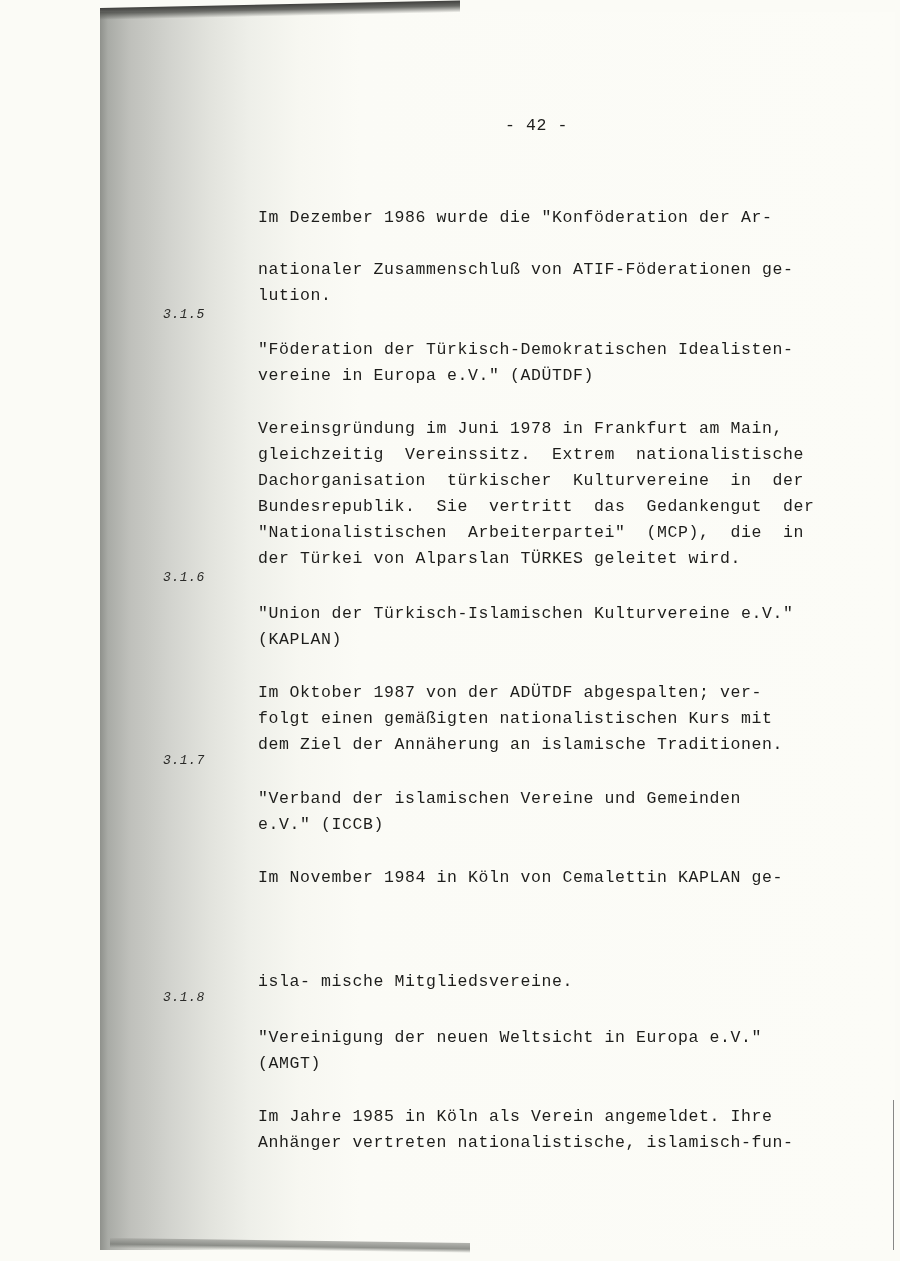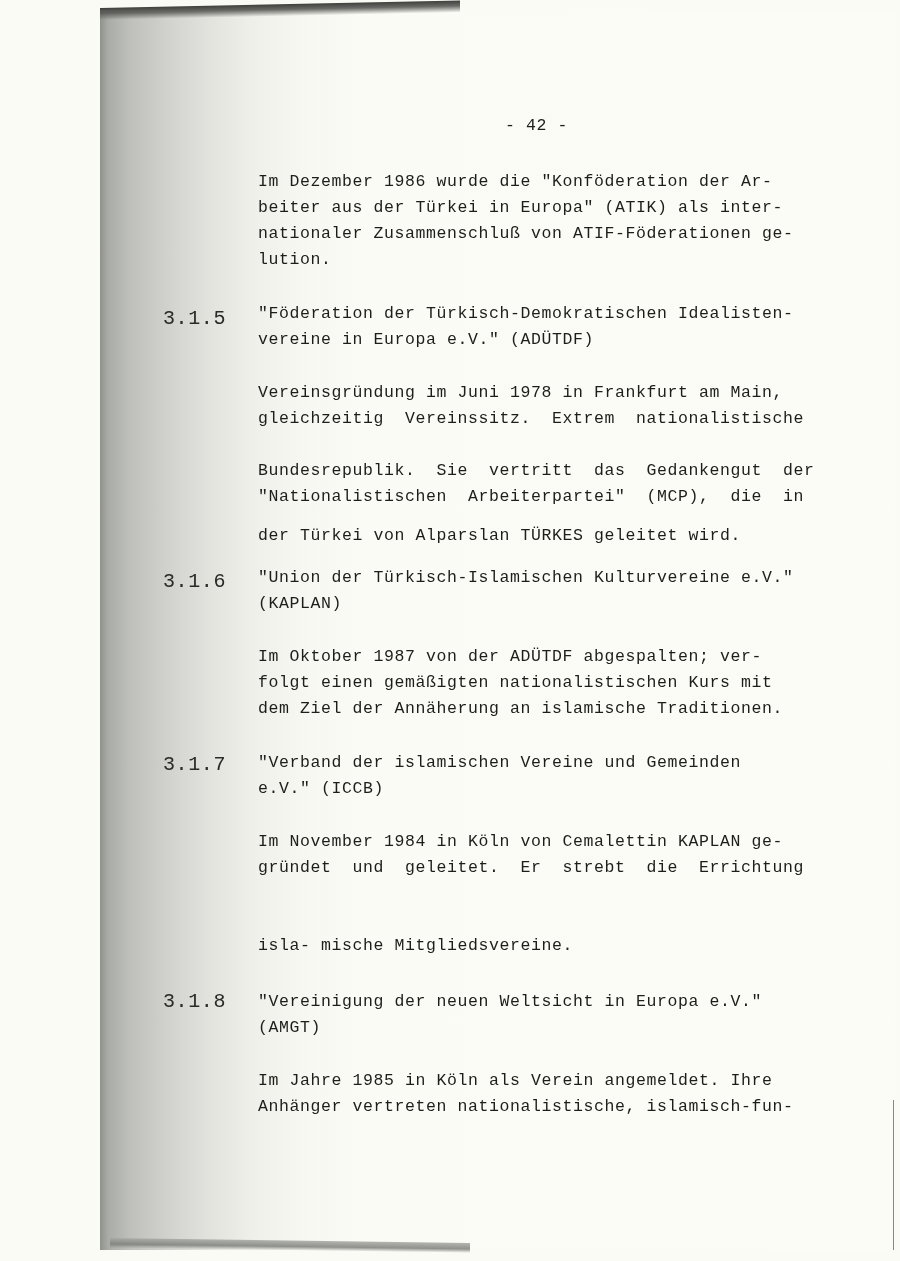--- a/index.html
+++ b/index.html
@@ -72,64 +72,65 @@
       position: absolute;
       white-space: pre;
       letter-spacing: 0.6px;
     }
     .page-number {
       left: 505px;
       top: 116px;
     }
     .para-line {
       left: 258px;
+      margin-top: 36px;
     }
     .section-num {
       left: 163px;
-      font-size: 20px;
+      font-size: 13px;
       color: #2a2a28;
+      font-style: italic;
     }
   </style>
 </head>
 <body>
 
 <div class="scan">
   <div class="page"></div>
   <div class="top-edge"></div>
   <div class="bottom-edge"></div>
   <div class="right-edge"></div>
 
   <div class="text page-number">- 42 -</div>
 
   <div class="text para-line" style="top:172px">Im Dezember 1986 wurde die "Konföderation der Ar-</div>
-  <div class="text para-line" style="top:198px">beiter aus der Türkei in Europa" (ATIK) als inter-</div>
   <div class="text para-line" style="top:224px">nationaler Zusammenschluß von ATIF-Föderationen ge-</div>
   <div class="text para-line" style="top:250px">lution.</div>
 
   <div class="text section-num" style="top:307px">3.1.5</div>
   <div class="text para-line" style="top:304px">"Föderation der Türkisch-Demokratischen Idealisten-</div>
   <div class="text para-line" style="top:330px">vereine in Europa e.V." (ADÜTDF)</div>
   <div class="text para-line" style="top:383px">Vereinsgründung im Juni 1978 in Frankfurt am Main,</div>
   <div class="text para-line" style="top:409px">gleichzeitig  Vereinssitz.  Extrem  nationalistische</div>
+  <div class="text para-line" style="top:435px">Dachorganisation  türkischer  Kulturvereine  in  der</div>
   <div class="text para-line" style="top:461px">Bundesrepublik.  Sie  vertritt  das  Gedankengut  der</div>
   <div class="text para-line" style="top:487px">"Nationalistischen  Arbeiterpartei"  (MCP),  die  in</div>
-  <div class="text para-line" style="top:526px">der Türkei von Alparslan TÜRKES geleitet wird.</div>
+  <div class="text para-line" style="top:513px">der Türkei von Alparslan TÜRKES geleitet wird.</div>
 
   <div class="text section-num" style="top:570px">3.1.6</div>
   <div class="text para-line" style="top:568px">"Union der Türkisch-Islamischen Kulturvereine e.V."</div>
   <div class="text para-line" style="top:594px">(KAPLAN)</div>
   <div class="text para-line" style="top:647px">Im Oktober 1987 von der ADÜTDF abgespalten; ver-</div>
   <div class="text para-line" style="top:673px">folgt einen gemäßigten nationalistischen Kurs mit</div>
   <div class="text para-line" style="top:699px">dem Ziel der Annäherung an islamische Traditionen.</div>
 
   <div class="text section-num" style="top:753px">3.1.7</div>
   <div class="text para-line" style="top:753px">"Verband der islamischen Vereine und Gemeinden</div>
   <div class="text para-line" style="top:779px">e.V." (ICCB)</div>
   <div class="text para-line" style="top:832px">Im November 1984 in Köln von Cemalettin KAPLAN ge-</div>
-  <div class="text para-line" style="top:858px">gründet  und  geleitet.  Er  strebt  die  Errichtung</div>
   <div class="text para-line" style="top:936px">isla- mische Mitgliedsvereine.</div>
 
   <div class="text section-num" style="top:990px">3.1.8</div>
   <div class="text para-line" style="top:992px">"Vereinigung der neuen Weltsicht in Europa e.V."</div>
   <div class="text para-line" style="top:1018px">(AMGT)</div>
   <div class="text para-line" style="top:1071px">Im Jahre 1985 in Köln als Verein angemeldet. Ihre</div>
   <div class="text para-line" style="top:1097px">Anhänger vertreten nationalistische, islamisch-fun-</div>
 </div>
 
 </body></html>

